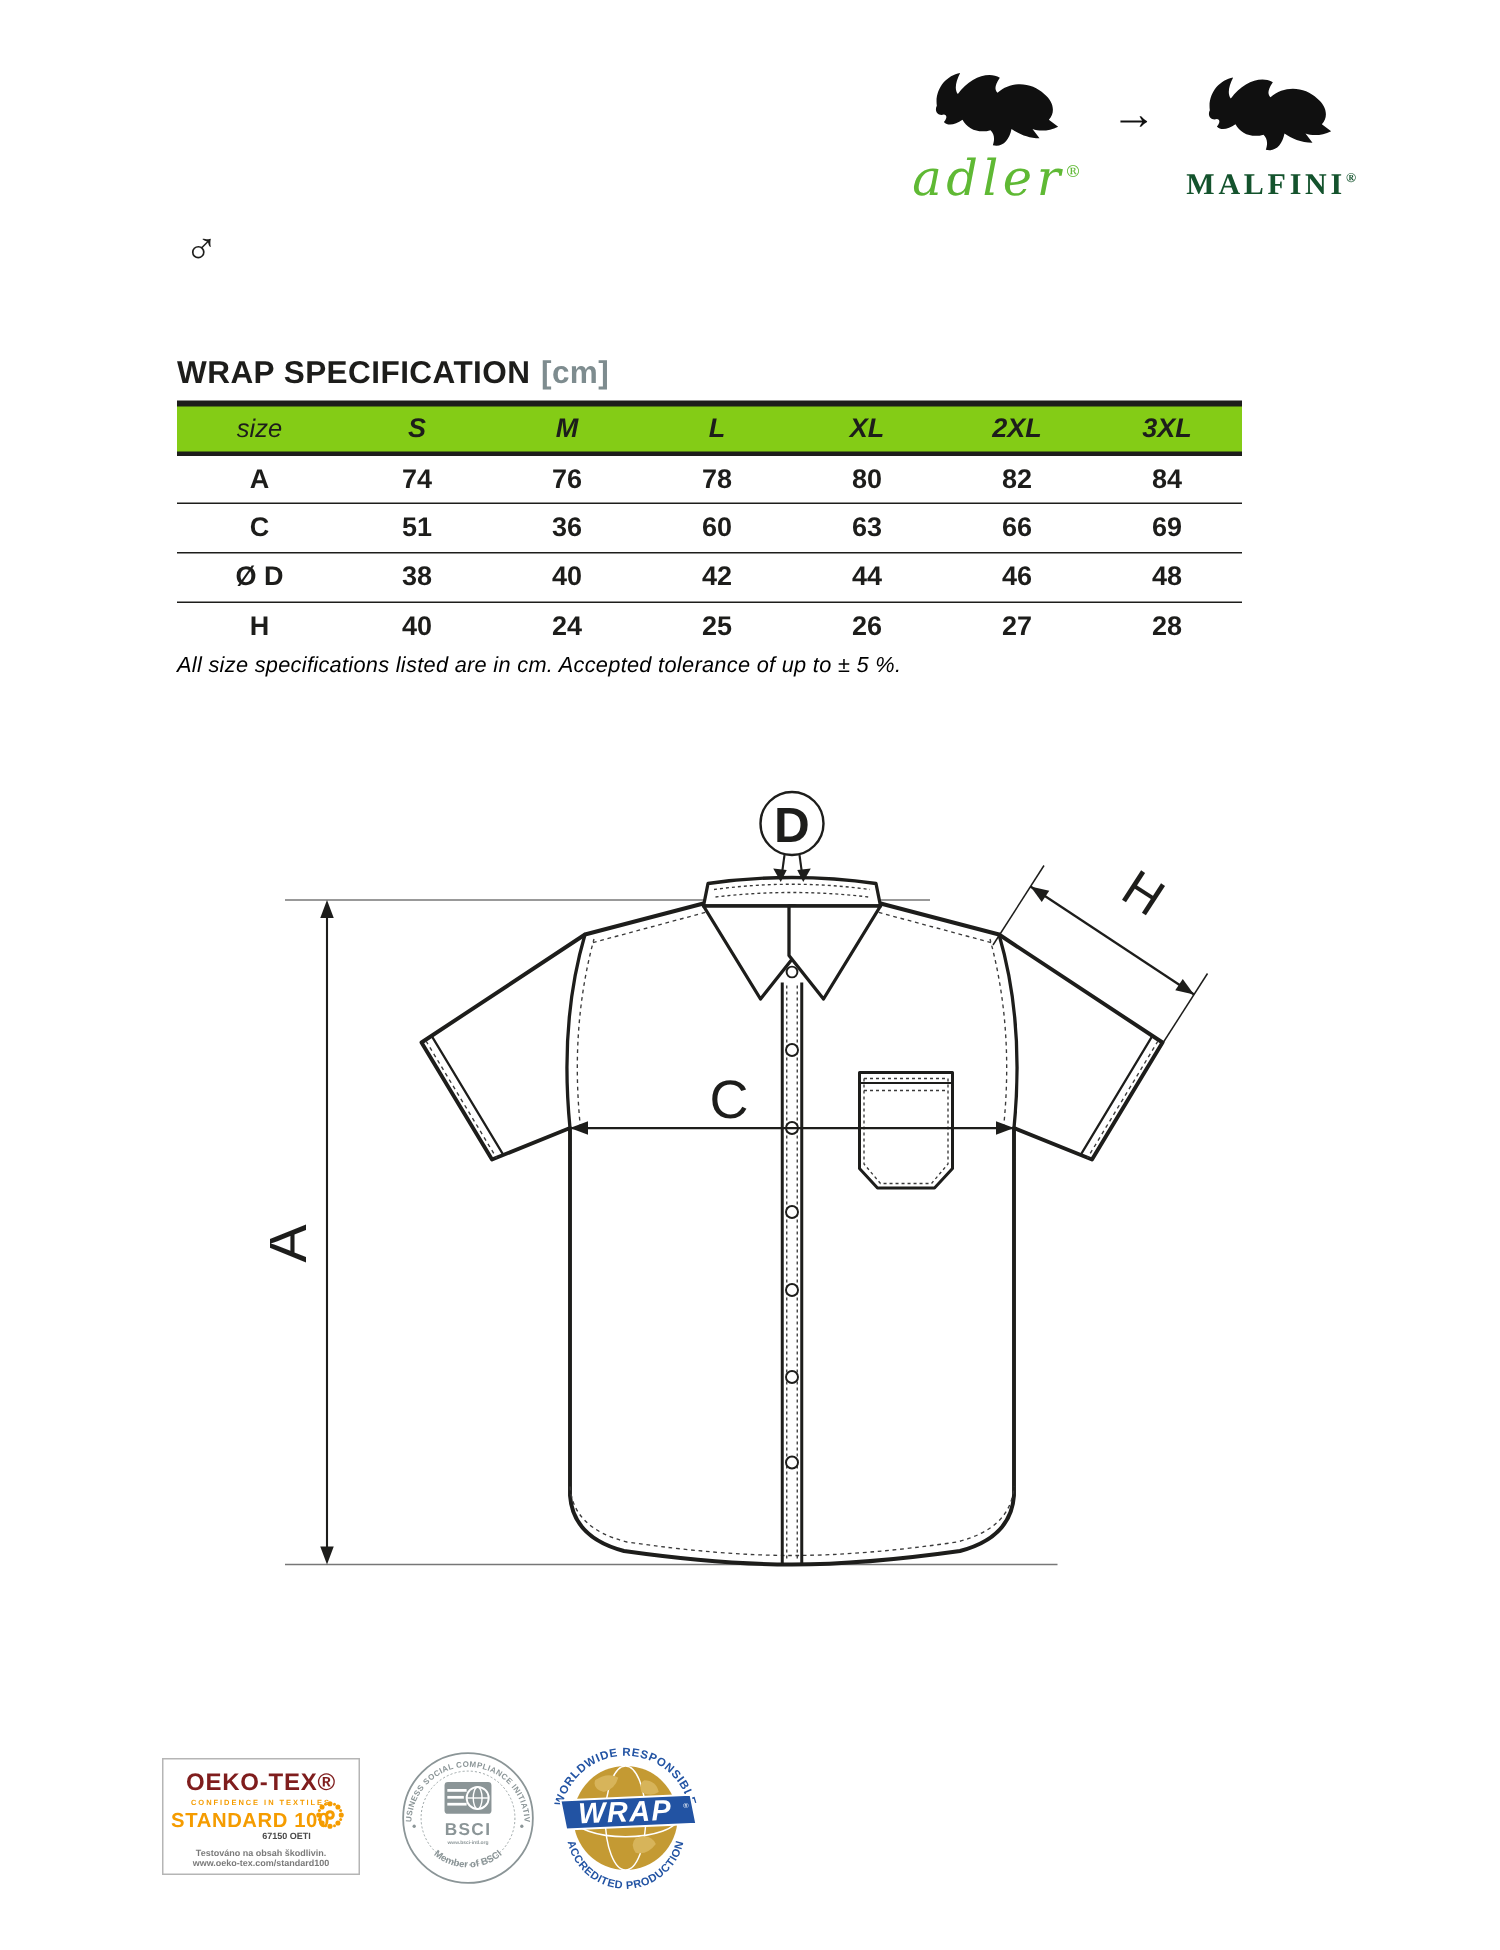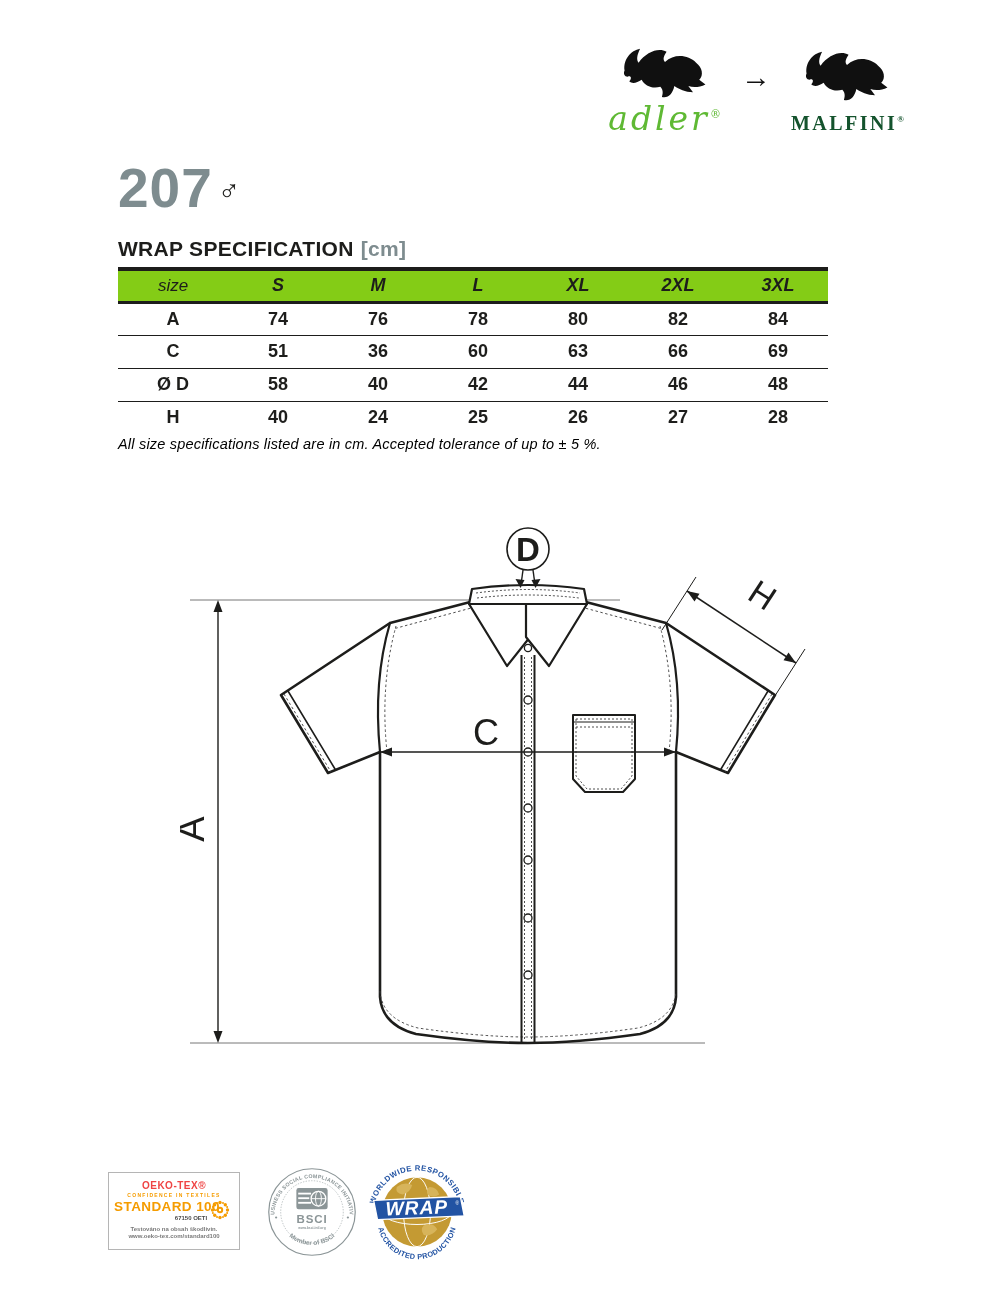--- a/index.html
+++ b/index.html
@@ -50,21 +50,21 @@
   
   .diagram { position:absolute; left:180px; top:505px; }
   .dim-label { font-family:"Liberation Sans", "DejaVu Sans", sans-serif; fill:#1d1d1b; }
 
   
   .certs { position:absolute; left:108px; top:1158px; width:400px; height:110px; }
   .oeko-box {
     position:absolute; left:0; top:14px; width:132px; height:78px;
     border:1px solid #b5b5b5; background:#fff; text-align:center; padding-top:7px;
   }
-  .oeko-brand { font-size:10px; font-weight:700; color:#ef4444; letter-spacing:0.5px; }
+  .oeko-brand { font-size:16px; font-weight:700; color:#7f1d1d; letter-spacing:0.5px; }
   .oeko-tagline { font-size:5px; font-weight:700; color:#f59c00; letter-spacing:1.3px; margin-top:1px; }
   .oeko-standard { font-size:13.5px; font-weight:800; color:#f59c00; letter-spacing:0.4px; margin-top:1px; margin-left:-14px; }
   .oeko-certno { font-size:6px; font-weight:700; color:#4a4a4a; margin-top:1px; margin-left:34px; }
   .oeko-line1 { font-size:6px; font-weight:700; color:#7a7a7a; margin-top:5px; }
   .oeko-line2 { font-size:6px; font-weight:700; color:#7a7a7a; margin-top:1px; }
   .oeko-flower { position:absolute; right:7px; top:25px; }
   .bsci-logo { position:absolute; left:158px; top:8px; }
   .wrap-logo { position:absolute; left:256px; top:0; }
 </style>
 </head>
@@ -82,21 +82,20 @@
     <div class="brand-arrow">→</div>
     <div class="logo-col">
       <svg class="bird" viewBox="0 0 120 90">
         <path fill="#101010" d="M8,34 C6,20 16,8 28,6 C24,14 23,20 26,24 C36,10 52,4 62,10 C58,16 57,20 60,23 C72,12 90,14 100,24 C108,30 110,40 104,46 L112,52 C104,56 96,56 90,54 L96,62 C86,62 78,58 72,54 C70,64 64,70 56,68 C58,62 57,58 54,55 C44,58 34,54 30,46 C24,50 18,52 14,48 C18,44 16,40 12,42 C8,42 6,38 8,34 Z"></path>
       </svg>
       <div class="malfini-word"><span>MALFINI</span><sup>®</sup></div>
     </div>
   </div>
 
   <div class="title-row">
-    <span class="product-code">207</span>
     <span class="gender-symbol">♂</span>
   </div>
 
   <div class="spec-heading">
     <span>WRAP SPECIFICATION</span><span class="spec-unit">[cm]</span>
   </div>
 
   <table class="size-table">
     <colgroup>
         <col class="c0">
@@ -132,21 +131,21 @@
         <td class="row-label">C</td>
         <td>51</td>
         <td>36</td>
         <td>60</td>
         <td>63</td>
         <td>66</td>
         <td>69</td>
       </tr>
       <tr>
         <td class="row-label">Ø D</td>
-        <td>58</td>
+        <td>38</td>
         <td>40</td>
         <td>42</td>
         <td>44</td>
         <td>46</td>
         <td>48</td>
       </tr>
       <tr>
         <td class="row-label">H</td>
         <td>40</td>
         <td>24</td>

